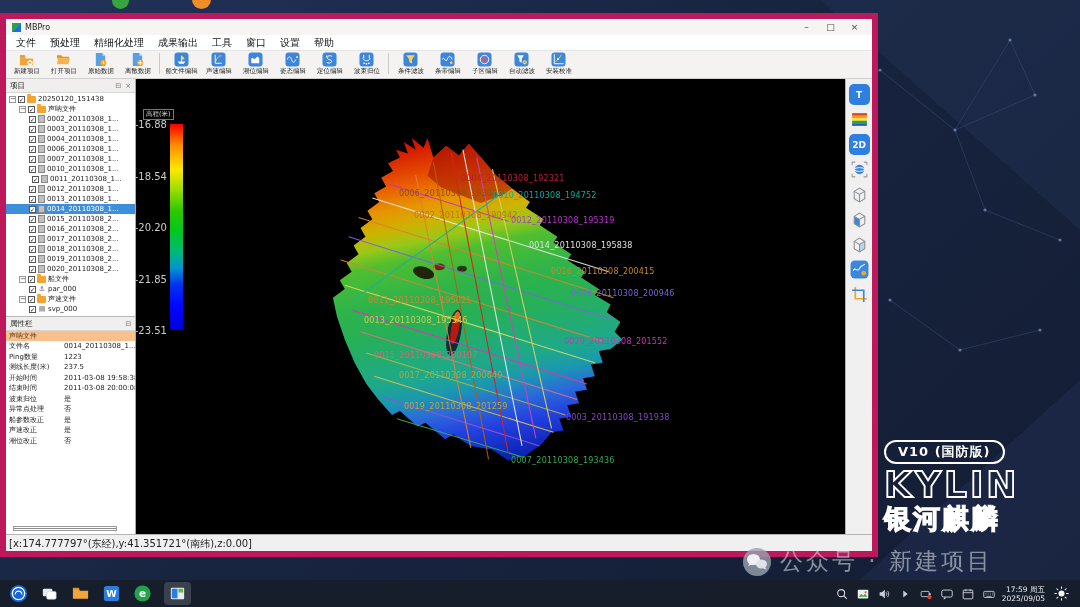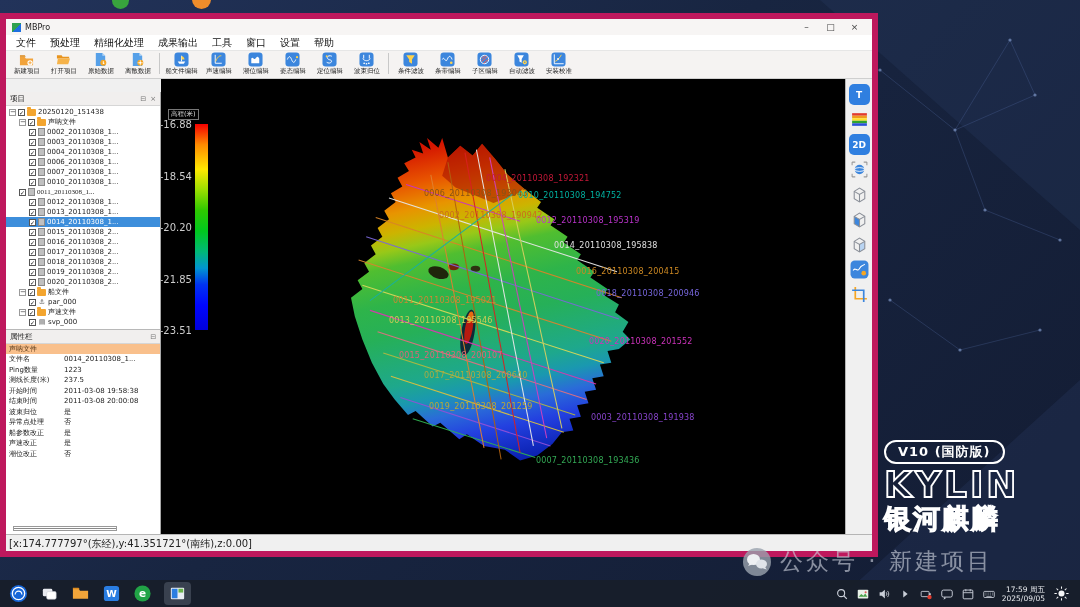--- a/index.html
+++ b/index.html
@@ -23,21 +23,21 @@
   .menubar{height:15px;background:#fff;display:flex;align-items:center;padding-left:3px;flex:none;border-bottom:1px solid #e6e6e6;}
   .menu-item{font-size:10px;color:#111;padding:0 7px;}
   .toolbar{height:25px;background:#f5f3f2;display:flex;align-items:flex-start;padding:1px 2px;flex:none;border-bottom:1px solid #cfcfcf;}
   .tb-btn{width:37px;display:flex;flex-direction:column;align-items:center;flex:none;}
   .tb-ico{width:15px;height:15px;}
   .tb-ico svg{width:15px;height:15px;display:block;}
   .tb-label{font-size:7px;color:#222;white-space:nowrap;line-height:8px;transform:scale(.92);}
   .tb-sep{width:1px;height:21px;background:#c8c8c8;margin:1px 3px;flex:none;}
 
   .main{flex:1;display:flex;min-height:0;}
-  .left-panel{width:155px;background:#f0f0f0;border-right:1px solid #a8a8a8;display:flex;flex-direction:column;position:relative;flex:none;box-sizing:border-box;margin-top:13px;}
+  .left-panel{width:130px;background:#f0f0f0;border-right:1px solid #a8a8a8;display:flex;flex-direction:column;position:relative;flex:none;box-sizing:border-box;}
   .panel-title{height:13px;background:#f1efee;border-bottom:1px solid #d6d6d6;display:flex;align-items:center;font-size:7.5px;color:#222;padding:0 4px;flex:none;}
   .panel-title .sp{flex:1;}
   .ptool{font-size:7px;color:#777;margin-left:4px;line-height:8px;}
   .tree{background:#fff;height:222px;overflow:hidden;border-bottom:1px solid #b8b8b8;padding-top:1px;flex:none;}
   .tree-row{height:10px;display:flex;align-items:center;font-size:7px;color:#222;white-space:nowrap;overflow:hidden;}
   .tree-row.selected{background:#3d8edb;color:#fff;}
   .exp{width:7px;height:7px;border:1px solid #9a9a9a;background:#fff;font-size:7px;line-height:5px;text-align:center;color:#333;margin-right:2px;flex:none;box-sizing:border-box;}
   .chk{width:7px;height:7px;border:1px solid #555;background:#fff;font-size:6px;line-height:6px;text-align:center;color:#111;margin-right:2px;flex:none;box-sizing:border-box;}
   .ico-folder{width:9px;height:7px;background:#f3a52f;border-radius:1px;position:relative;margin-right:2px;flex:none;}
   .ico-folder:before{content:"";position:absolute;top:-2px;left:0;width:4px;height:2px;background:#f3a52f;border-radius:1px 1px 0 0;}
@@ -344,21 +344,21 @@
           <div class="tree-row" style="padding-left: 23px;">
             <span class="chk">✓</span>
             <span class="ico-file"></span>
             <span class="tree-label">0007_20110308_1...</span>
           </div>
           <div class="tree-row" style="padding-left: 23px;">
             <span class="chk">✓</span>
             <span class="ico-file"></span>
             <span class="tree-label">0010_20110308_1...</span>
           </div>
-          <div class="tree-row" style="padding-left: 13px; font-family: Liberation Serif, serif;">
+          <div class="tree-row" style="padding-left: 26px;">
             <span class="chk">✓</span>
             <span class="ico-file"></span>
             <span class="tree-label">0011_20110308_1...</span>
           </div>
           <div class="tree-row" style="padding-left: 23px;">
             <span class="chk">✓</span>
             <span class="ico-file"></span>
             <span class="tree-label">0012_20110308_1...</span>
           </div>
           <div class="tree-row" style="padding-left: 23px;">

